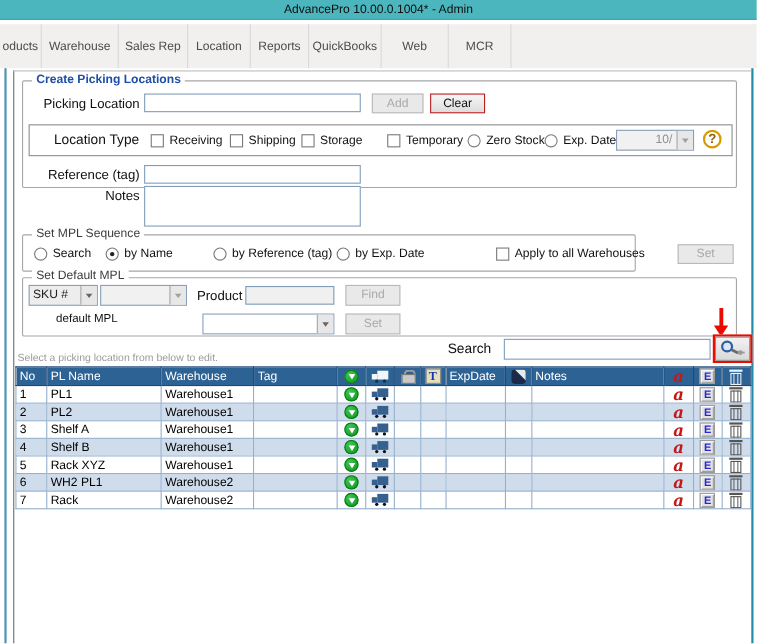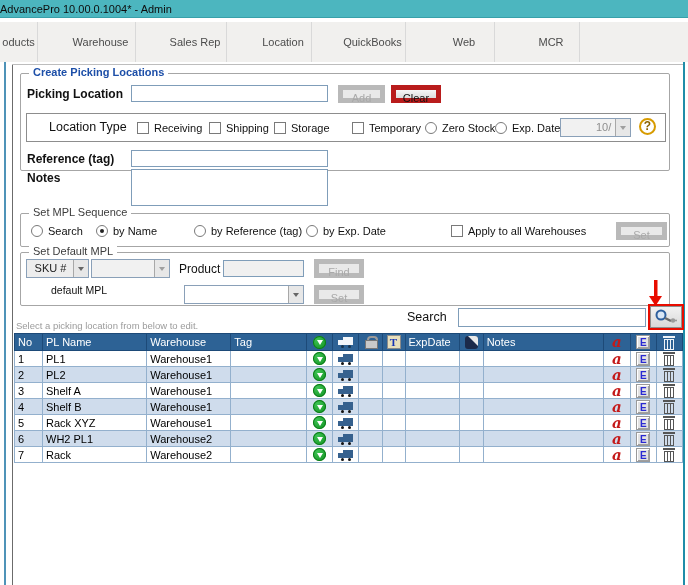--- a/index.html
+++ b/index.html
@@ -1,61 +1,61 @@
 <!DOCTYPE html>
 <html><head>
 <meta charset="utf-8">
 <style>
   * { margin:0; padding:0; box-sizing:border-box; }
   html,body { width:688px; height:585px; background:#ffffff; font-family:"Liberation Sans", sans-serif; overflow:hidden; }
   #app { position:relative; width:688px; height:585px; background:#ffffff; }
 
   
   #titlebar { position:absolute; left:0; top:0; width:688px; height:18px; background:#4cb6bf; border-bottom:1px solid #38a0a9; }
-  #titlebar .t { display:block; text-align:left; font-size:11px; line-height:18px; color:#0d0d0d; }
-
-  
-  #menubar { position:absolute; left:0; top:22px; width:688px; height:40px; background:#f1f0ee; display:flex;gap:28px; }
+  #titlebar .t { display:block; text-align:center; font-size:11px; line-height:18px; color:#0d0d0d; }
+
+  
+  #menubar { position:absolute; left:0; top:22px; width:688px; height:40px; background:#f1f0ee; display:flex; }
   .mitem { height:40px; display:flex; align-items:center; justify-content:center; border-right:1px solid #d9d9d9; font-size:11px; color:#4c4c4c; cursor:default; }
   .m0{width:38px}.m1{width:70px}.m2{width:63px}.m3{width:57px}.m4{width:53px}.m5{width:66px}.m6{width:61px}.m7{width:57px}.m8{width:57px}
 
   
   .edge { position:absolute; }
   #edgeL1 { left:4px; top:62px; width:2px; height:523px; background:#4f93b8; }
   #edgeL2 { left:12px; top:64px; width:1px; height:521px; background:#6b6b6b; }
   #edgeR  { left:683px; top:62px; width:2px; height:523px; background:#1f8da9; }
   #edgeT  { left:12px; top:64px; width:671px; height:1px; background:#bdbdbd; }
 
   
   .grp { position:absolute; border:1px solid #a6a6a6; border-radius:2px; background:#fff; }
   .glabel { position:absolute; top:-8px; left:8px; background:#fff; padding:0 4px; font-size:11px; color:#3c3c3c; white-space:nowrap; }
   #grp-create { left:20px; top:73px; width:650px; height:98px; }
   #grp-create > .glabel { color:#1d4fa8; font-weight:bold; }
-  #grp-seq { left:20px; top:213px; width:650px; height:34px; }
+  #grp-seq { left:20px; top:213px; width:558px; height:34px; }
   #grp-def { left:20px; top:252px; width:650px; height:54px; }
 
   .flbl { position:absolute; font-size:12px; color:#111; white-space:nowrap; }
-  .r { text-align:left;font-weight:bold; }
+  .r { text-align:right; }
 
   .tin { position:absolute; border:1px solid #7f9db9; background:#fff; font-size:11px; padding:1px 3px; font-family:inherit; }
   .tin.dis { background:#f0f0f0; color:#8f8f8f; }
 
-  .btn { position:absolute; background:linear-gradient(#f6f6f6,#dddddd); border:5px solid #b91c1c; font-size:11px; color:#111; text-align:center; cursor:default; }
+  .btn { position:absolute; background:linear-gradient(#f6f6f6,#dddddd); border:1px solid #b91c1c; font-size:11px; color:#111; text-align:center; cursor:default; }
   .btn.dis { color:#a9a9a9; border-color:#b9b9b9; background:#e9e9e9; }
 
   .cbx { position:absolute; width:12px; height:12px; background:#fff; border:1px solid #7a7a7a; }
   .rdo { position:absolute; width:12px; height:12px; border-radius:50%; background:#fff; border:1px solid #7a7a7a; }
   .rdo.sel::after { content:""; position:absolute; left:3px; top:3px; width:4px; height:4px; border-radius:50%; background:#222; }
   .clbl { position:absolute; font-size:11px; color:#111; white-space:nowrap; }
 
   .combo { position:absolute; border:1px solid #8aa0b8; background:#fff; }
   .combo .cval { position:absolute; left:3px; top:2px; right:17px; font-size:11px; color:#222; overflow:hidden; white-space:nowrap; }
   .combo .carr { position:absolute; right:0; top:0; bottom:0; width:15px; background:#e7e7e7; border-left:1px solid #a8a8a8; }
   .combo .carr::after { content:""; position:absolute; left:4px; top:7px; border-left:3.5px solid transparent; border-right:3.5px solid transparent; border-top:4px solid #666; }
-  .combo.gray { background:#ededed;text-align:center; }
+  .combo.gray { background:#ededed; }
   .combo.dis  { background:#f1f1f1; }
   .combo.dis .cval { color:#8f8f8f;margin-left:32px; }
   .combo.dis .carr::after { border-top-color:#9f9f9f; }
 
   #ltpanel { position:absolute; left:5px; top:39px; width:640px; height:29px; border:1px solid #8d8d8d; }
   #lt-title { left:22px; top:6px; font-size:12.5px; }
 
   .ic-help { position:absolute; width:17px; height:17px; border-radius:50%; border:2px solid #d79b00; background:#fff; color:#8a6200; font-weight:bold; font-size:12px; line-height:13px; text-align:center; }
 
   
@@ -111,20 +111,21 @@
 
   <div id="titlebar">
     <span class="t">AdvancePro 10.00.0.1004* - Admin</span>
   </div>
 
   <div id="menubar">
     <span class="mitem m0">oducts</span>
     <span class="mitem m1">Warehouse</span>
     <span class="mitem m2">Sales Rep</span>
     <span class="mitem m3">Location</span>
+    <span class="mitem m4">Reports</span>
     <span class="mitem m5">QuickBooks</span>
     <span class="mitem m6">Web</span>
     <span class="mitem m8">MCR</span>
   </div>
 
   <div class="edge" id="edgeL1"></div>
   <div class="edge" id="edgeL2"></div>
   <div class="edge" id="edgeR"></div>
   <div class="edge" id="edgeT"></div>
 

